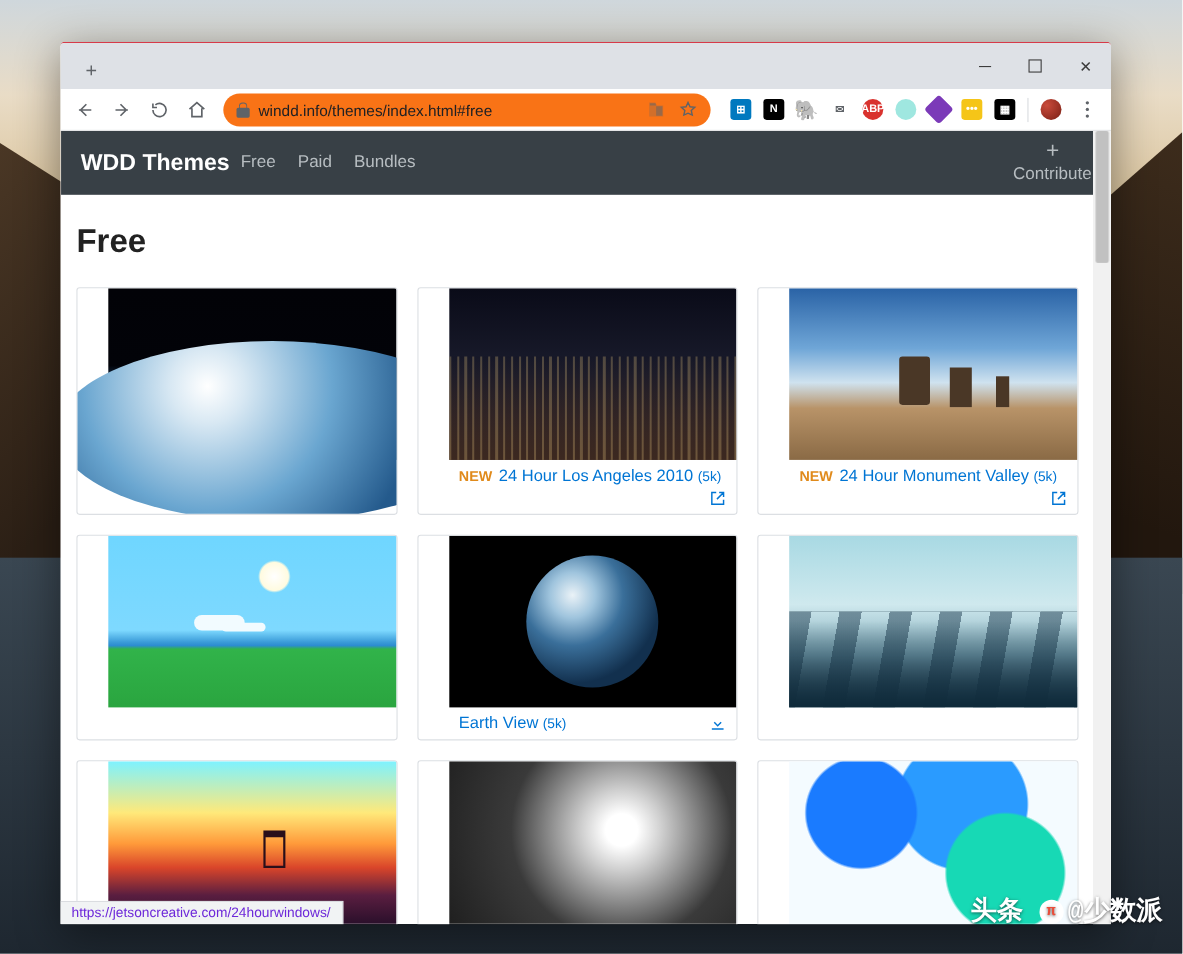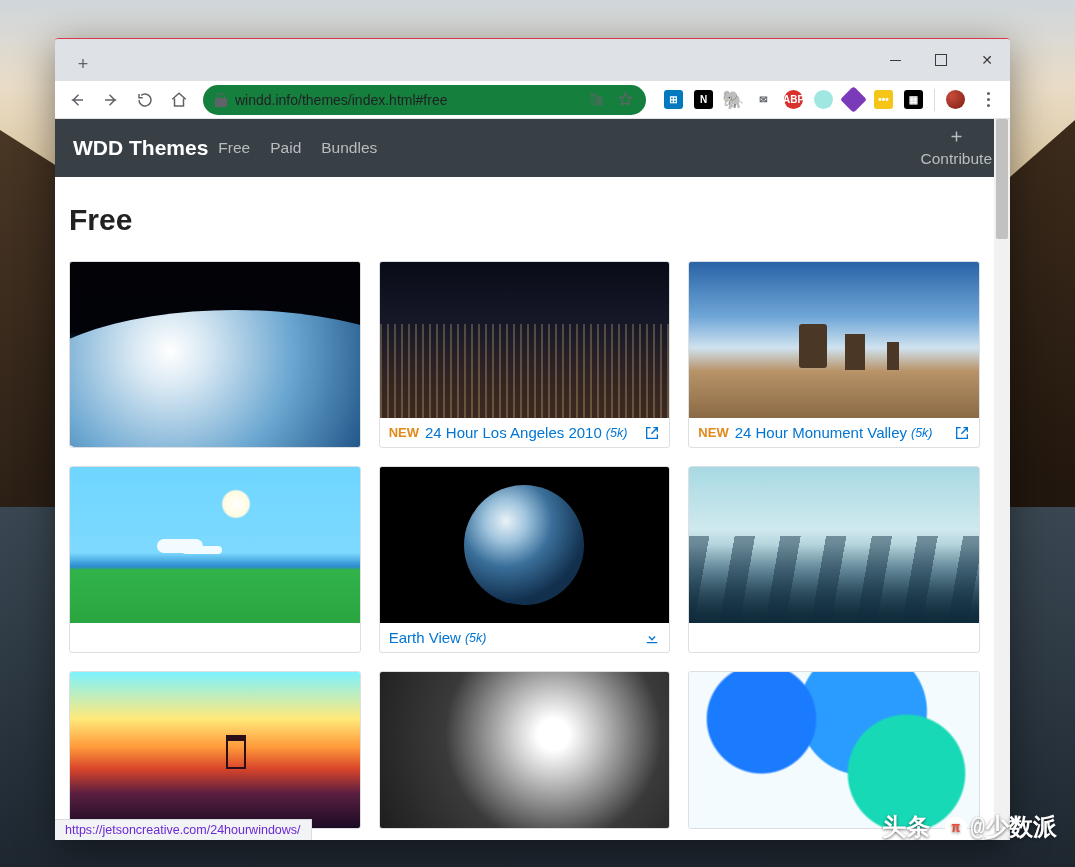--- a/index.html
+++ b/index.html
@@ -83,21 +83,21 @@
     border-bottom:1px solid #e1e3e5;
     display:flex; align-items:center; padding:0 6px; gap:2px;
   }
   .nav-btn {
     width:32px; height:32px; display:flex; align-items:center; justify-content:center;
     cursor:pointer; border-radius:50%; color:#5f6368;
   }
   .nav-btn svg { width:18px; height:18px; }
   .omnibox {
     flex:1; height:30px; margin:0 6px;
-    background:#15803d; border-radius:15px;
+    background:#f97316; border-radius:15px;
     display:flex; align-items:center; padding:0 12px; gap:8px;
     font-size:14px; color:#202124;
   }
   .lock { width:12px; height:14px; position:relative; }
   .lock::before { content:""; position:absolute; bottom:0; width:12px; height:9px; background:#5f6368; border-radius:1.5px; }
   .lock::after  { content:""; position:absolute; top:0; left:2px; width:6px; height:7px; border:1.5px solid #5f6368; border-bottom:none; border-radius:4px 4px 0 0; }
   .omni-right { margin-left:auto; display:flex; align-items:center; gap:12px; color:#5f6368; }
   .omni-ic { width:17px; height:17px; display:inline-flex; align-items:center; justify-content:center; }
 
   .ext-row { display:flex; align-items:center; gap:11px; padding:0 4px 0 10px; }
@@ -130,33 +130,33 @@
   .brand { font-size:21px; font-weight:600; margin-right:10px; color:#fff; }
   .nav-link { font-size:15.5px; color:#b7bdc1; margin-right:20px; cursor:pointer; }
   .contribute { margin-left:auto; color:#b7bdc1; font-size:15.5px; cursor:pointer; display:flex; align-items:center; gap:6px;flex-direction:column; }
 
   .page-body { padding:14px 14px 0 14px; margin-right:16px; }
   .page-title { font-size:30px; font-weight:700; color:#222; margin:12px 0 24px 0; }
 
   .grid { display:grid; grid-template-columns: repeat(3, 1fr); gap:18px; }
   .card {
     border:1px solid #dcdfe3; border-radius:3px; overflow:hidden;
-    display:flex; flex-direction:column; background:#fff;
+    display:flex; flex-direction:column; background:#fff;padding-left:28px;
   }
   .thumb { position:relative; width:100%; height:156px; }
   .card.full .thumb { height:156px; }
   .card.partial .thumb { height:156px; }
 
   .caption {
     display:flex; align-items:center; padding:6px 9px;
     font-size:15px; gap:4px; flex-wrap:wrap;
   }
   .caption a { color:#0075d4; text-decoration:none; }
   .caption .new { color:#e08a1b; font-weight:700; font-size:13px; margin-right:2px; }
-  .caption .res { color:#0075d4; font-size:12.5px;font-style:italic; }
+  .caption .res { color:#0075d4; font-size:12.5px; }
   .caption .res.alt { color:#7a7a7a; }
   .caption .action { margin-left:auto; color:#0075d4; cursor:pointer; display:inline-flex; align-items:center; }
 
   
   .th-iss { background:linear-gradient(to bottom,#020207 0%,#020308 45%,#183a60 55%,#1a4770 100%); position:relative; }
   .th-iss::before{content:"";position:absolute;left:-18%;bottom:-36%;width:150%;height:105%;border-radius:50%;background:radial-gradient(circle at 35% 25%, #fff 0%, #d8e8f3 12%, #6aa6d0 40%, #245a8c 68%);}
   .th-la { background:linear-gradient(to bottom,#0a0b18 0%, #1a1c2d 50%, #3a2b2e 100%); position:relative; }
   .th-la::after{content:"";position:absolute;left:0;right:0;bottom:0;height:60%;background:
     repeating-linear-gradient(90deg, rgba(255,220,140,.25) 0 2px, transparent 2px 7px),
     linear-gradient(to top, rgba(60,40,30,.9), rgba(20,20,35,.3));}

